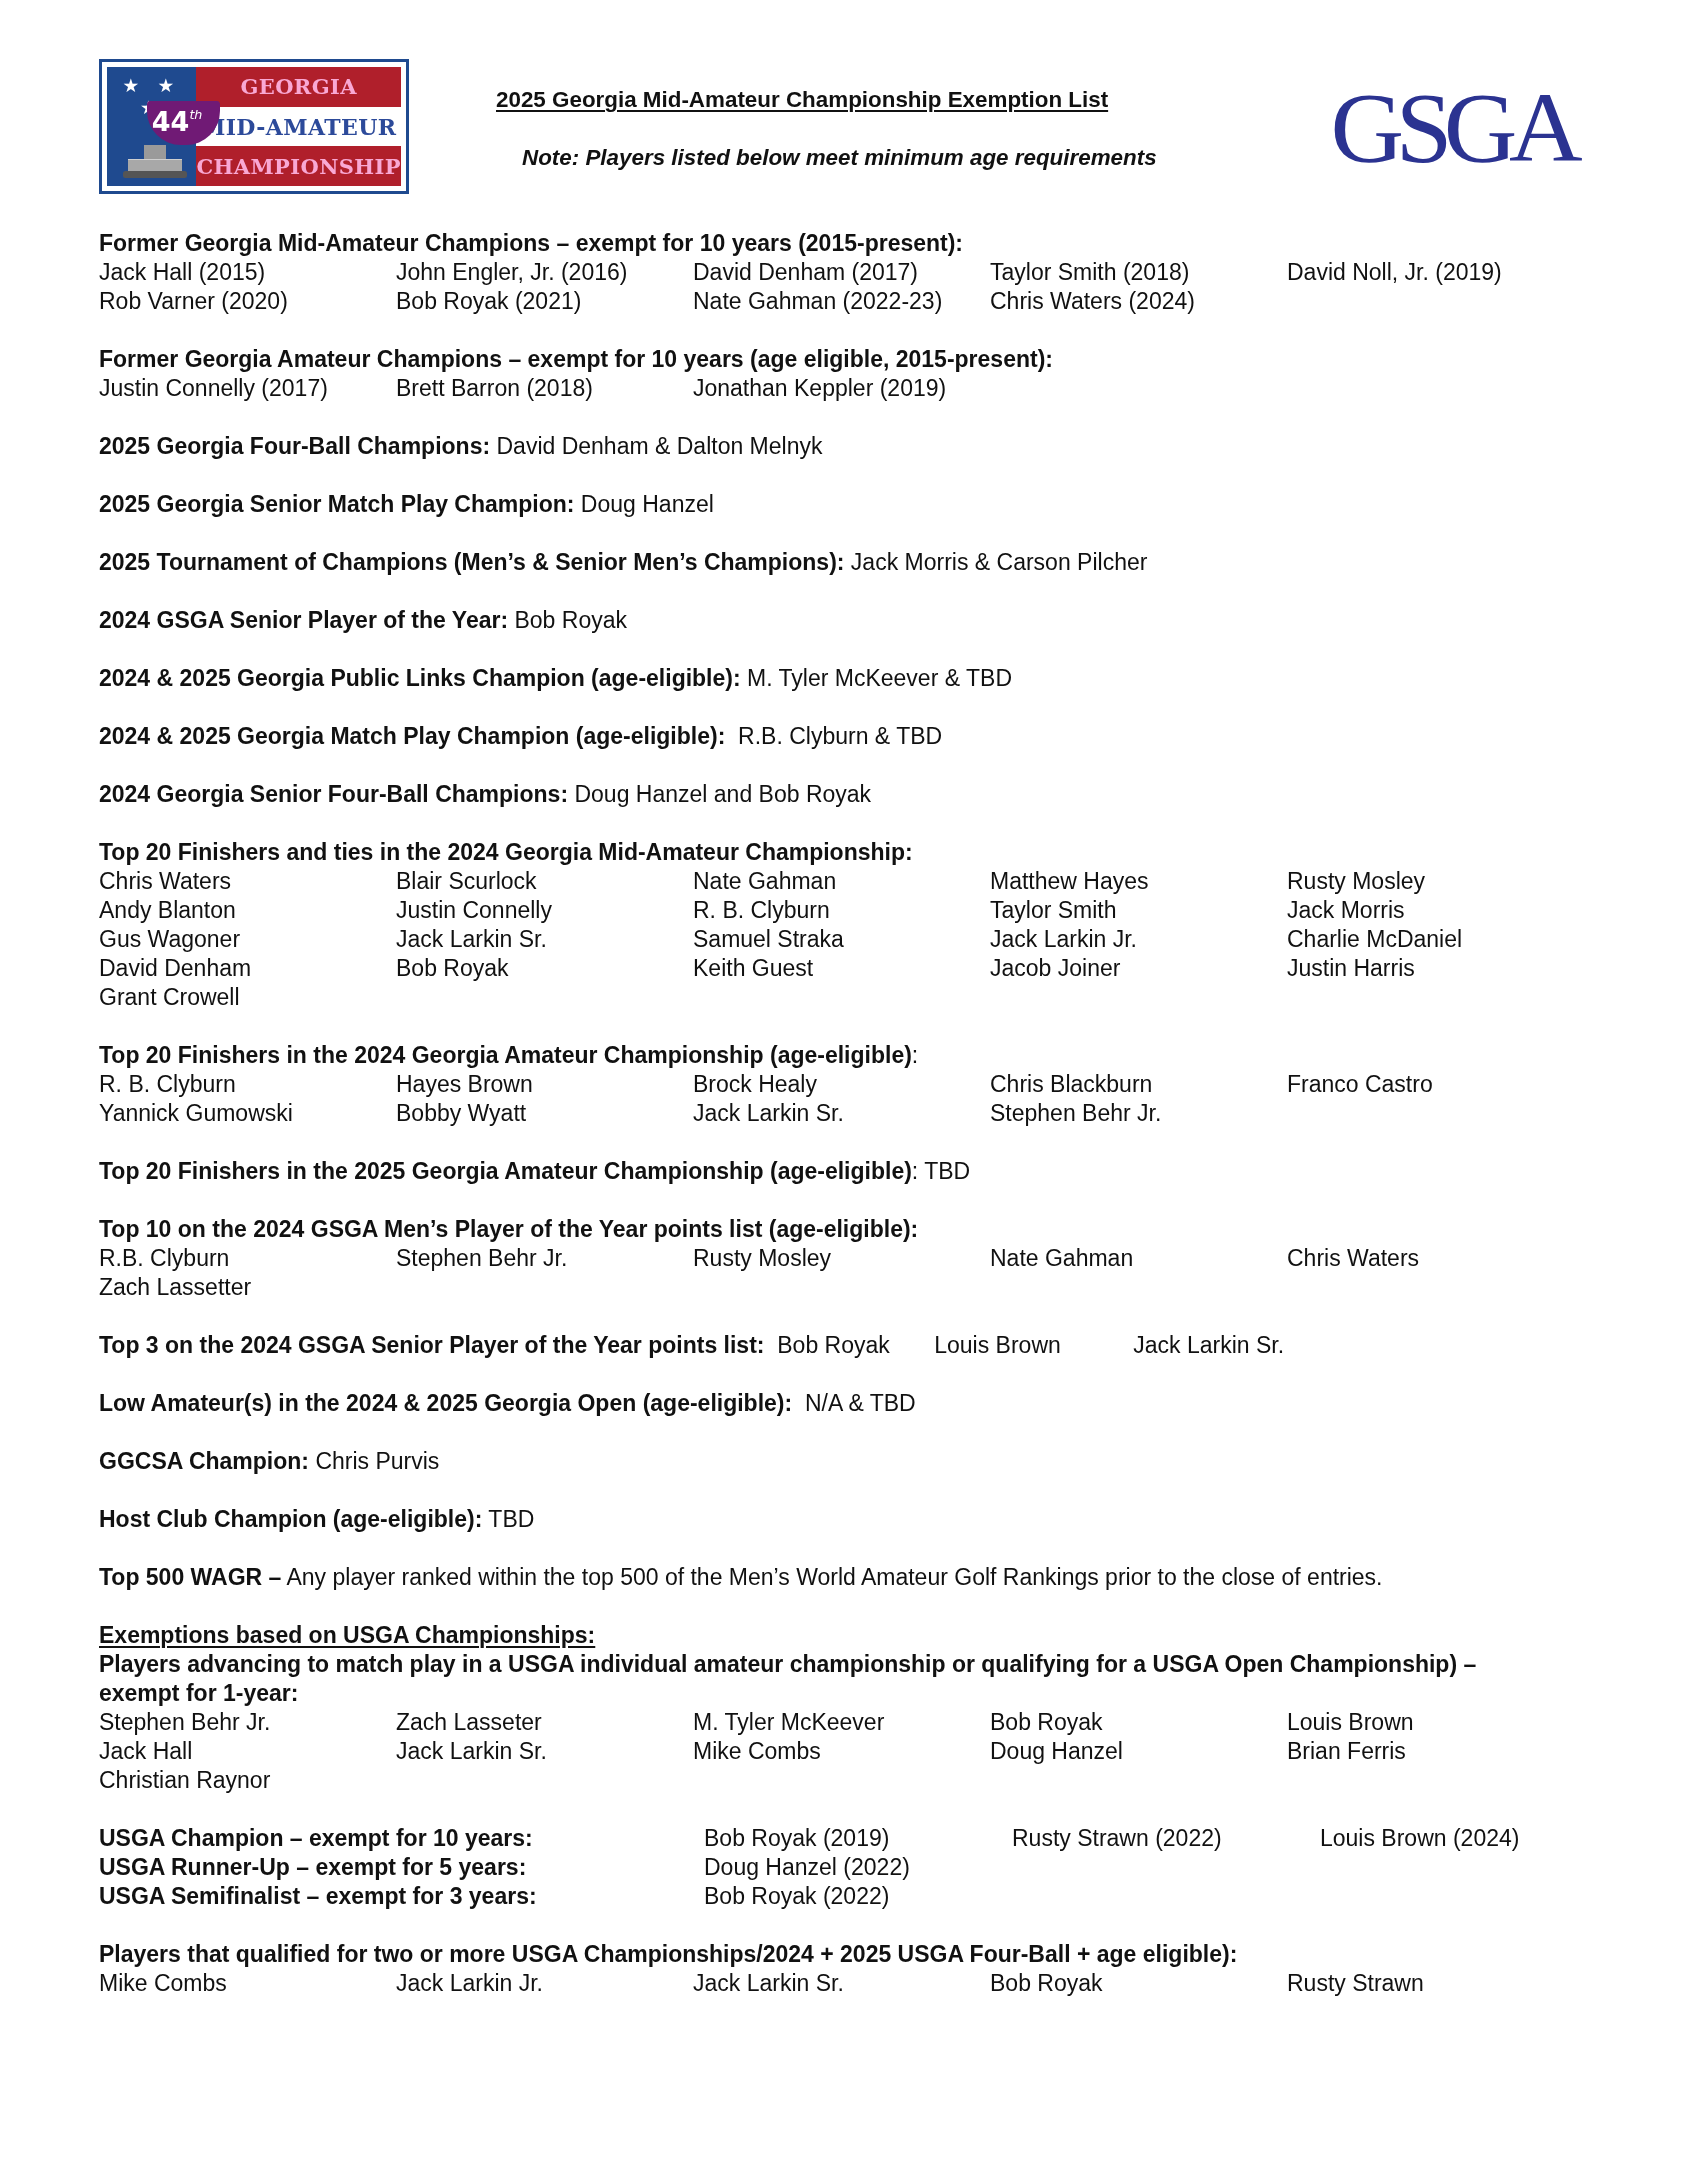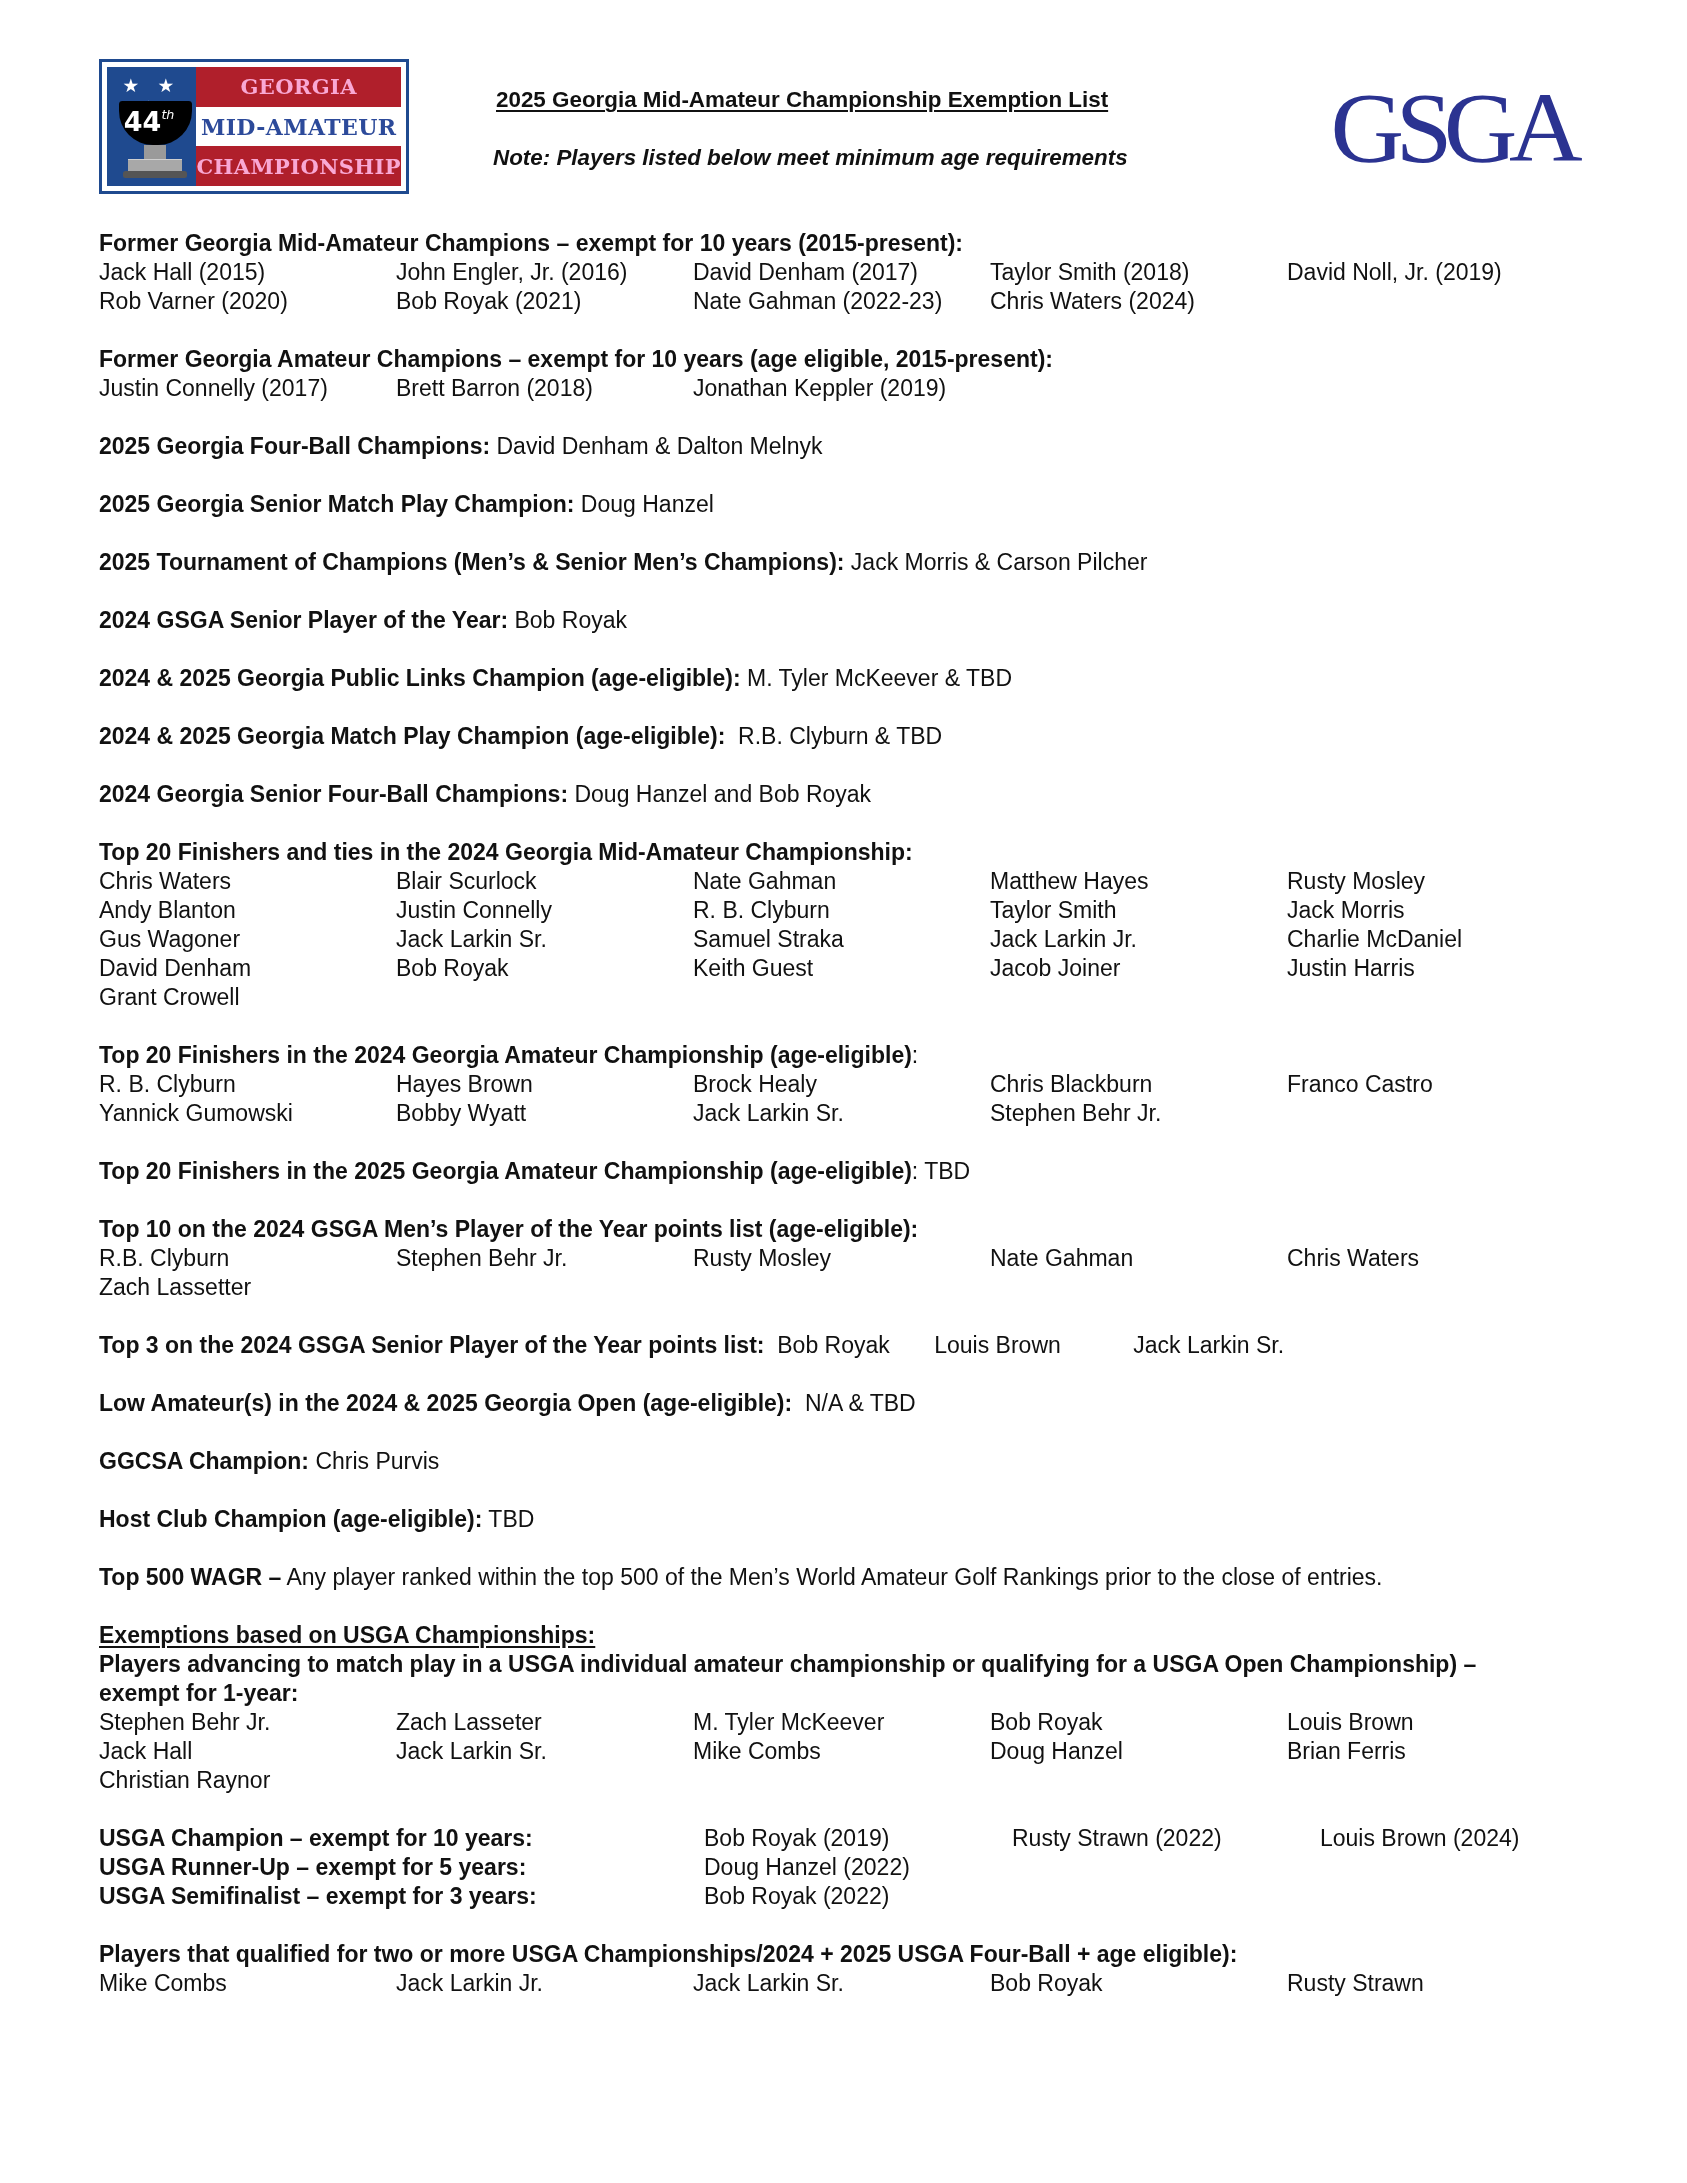--- a/index.html
+++ b/index.html
@@ -7,37 +7,37 @@
          font-family:"Liberation Sans", sans-serif; color:#111; }
 
   
   .logo { position:absolute; left:99px; top:59px; width:310px; height:135px;
           border:3.4px solid #1f4a8f; box-sizing:border-box; background:#fff; padding:5px; }
   .logo-inner { width:100%; height:100%; display:flex; }
   .logo-left { width:95px; background:#1f4a8f; position:relative; }
   .stars { position:absolute; top:8.4px; left:0; right:0; text-align:center; color:#fff;
            font-size:18.6px; letter-spacing:6.7px; }
   .cup { position:absolute; left:11.8px; top:34px; width:73px; }
-  .cup-bowl { width:73px; height:44px; background:#000000; border-radius:3.4px 3.4px 34px 34px;
-              position:relative; }
+  .cup-bowl { width:73px; height:44px; background:#701a75; border-radius:3.4px 3.4px 34px 34px;
+              position:relative;margin-left:28px; }
   .cup-num { position:absolute; left:5px; top:5px; color:#fff; font-weight:bold; font-size:27px;
              font-family:"DejaVu Sans", sans-serif; }
   .cup-num sup { font-size:12.7px; font-style:italic; font-weight:normal; vertical-align:11.8px; }
   .cup-stem { width:22px; height:13.5px; background:#9a9a9a; margin:0 auto; }
   .cup-base { width:54px; height:11.8px; background:#a8a8a8; margin:0 auto; border-top:1.7px solid #cfcfcf; }
   .cup-foot { width:64px; height:6.7px; background:#555; margin:0 auto; border-radius:2.5px; }
   .logo-right { flex:1; display:flex; flex-direction:column; }
   .band { flex:1; display:flex; align-items:center; justify-content:center;
           font-family:"DejaVu Serif", serif; font-weight:bold; font-size:21px; letter-spacing:0.4px; }
   .band.red { background:#b01f2b; color:#f9a8d4; }
   .band.white { background:#fff; color:#2c4a9a; font-size:22px; }
 
   .doc-title { position:absolute; left:496px; top:87px; font-size:22.4px; font-weight:bold;
                text-decoration:underline; text-decoration-thickness:1.7px; text-underline-offset:2.5px; }
-  .doc-note { position:absolute; left:493px; top:145px; font-size:22.4px; font-weight:bold; font-style:italic; }
+  .doc-note { position:absolute; left:522px; top:145px; font-size:22.4px; font-weight:bold; font-style:italic; }
 
   .gsga-logo { position:absolute; left:1333px; top:78px; font-family:"Liberation Serif", serif;
                font-size:100px; color:#2b3391; letter-spacing:-8.4px; line-height:1; transform:scaleX(1.02); }
 
   
   .content { position:absolute; left:99px; top:229px; width:1502px; font-size:23px; line-height:29px; }
   .section { margin-bottom:29px; }
   .hdr { font-weight:bold; }
   .hdr-u { font-weight:bold; text-decoration:underline; text-decoration-thickness:1.7px; text-underline-offset:2.5px; }
   .grid5 { display:grid; grid-template-columns:297px 297px 297px 297px 297px; }

